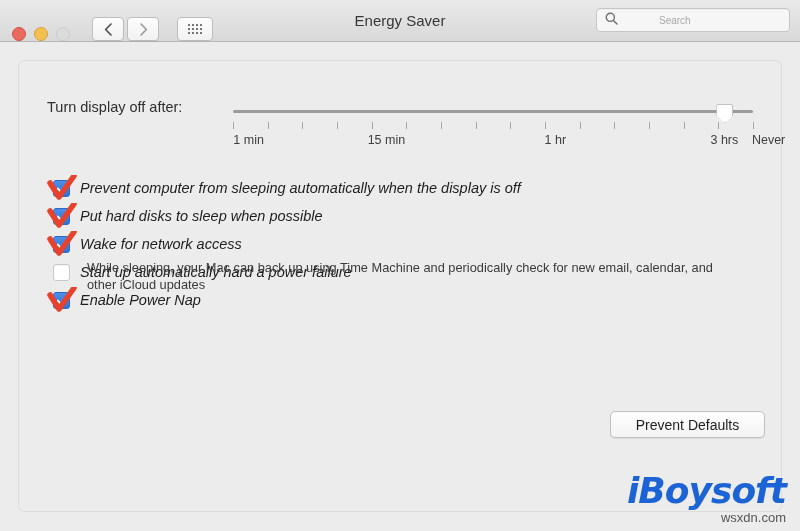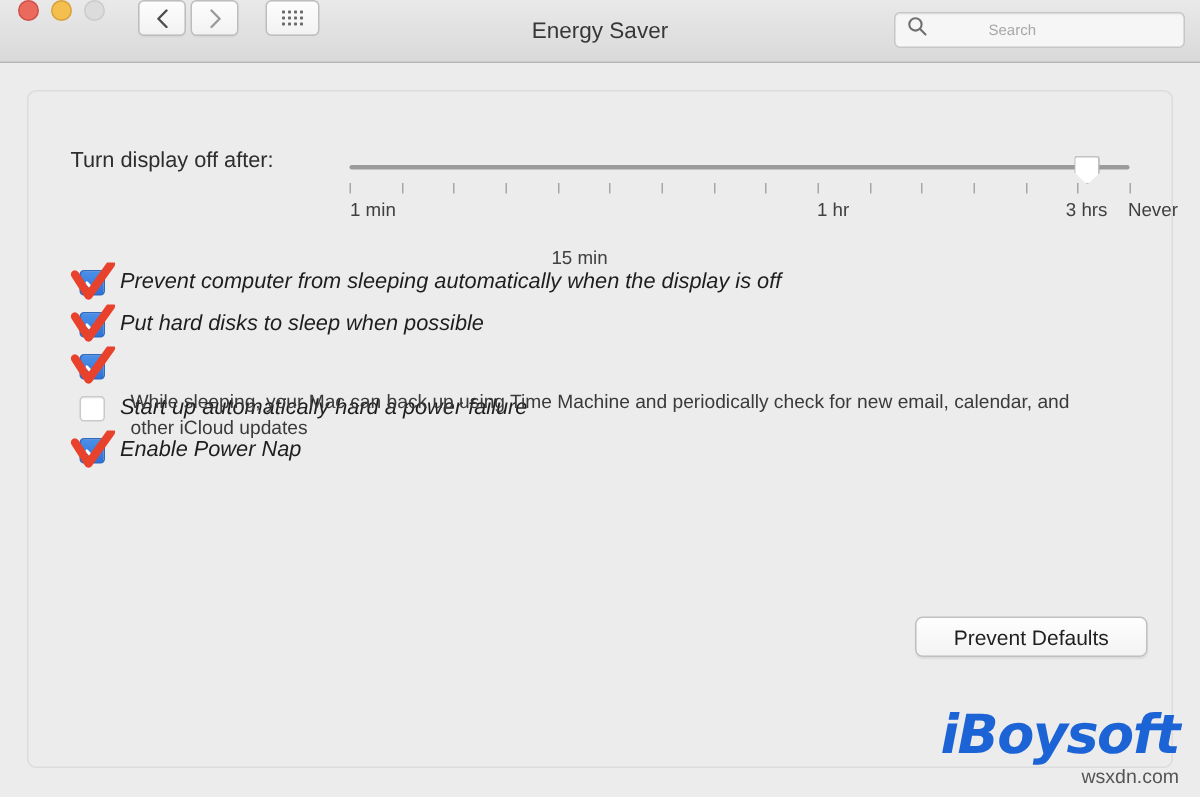--- a/index.html
+++ b/index.html
@@ -22,21 +22,21 @@
     background: #ececec;
   }
 
   
   #titlebar {
     position: relative;
     height: 41px;
     background: linear-gradient(to bottom, #e9e9e9 0%, #d9d9d9 100%);
     border-bottom: 1px solid #b4b4b4;
     display: flex;
-    align-items: flex-start;
+    align-items: flex-end;
     text-decoration: underline;
   }
   .traffic-lights {
     display: flex;
     align-items: center;
     gap: 8px;
     margin-left: 12px;
   }
   .tl {
     width: 12px;
@@ -405,21 +405,21 @@
             <i style="left: 66.6667%;"></i>
             <i style="left: 73.3333%;"></i>
             <i style="left: 80%;"></i>
             <i style="left: 86.6667%;"></i>
             <i style="left: 93.3333%;"></i>
             <i style="left: 100%;"></i>
           </div>
         <div id="slider-thumb" style="left: 94.5%;"></div>
         <div id="slider-tick-labels">
             <div class="slider-tick-label" style="left: 3%;">1 min</div>
-            <div class="slider-tick-label" style="left: 29.5%; margin-top: 32px;">15 min</div>
+            <div class="slider-tick-label" style="left: 29.5%;">15 min</div>
             <div class="slider-tick-label" style="left: 62%;">1 hr</div>
             <div class="slider-tick-label" style="left: 94.5%;">3 hrs</div>
             <div class="slider-tick-label" style="left: 103%;">Never</div>
           </div>
       </div>
     </div>
 
     <div id="options-list">
         <div class="option-row">
           <div class="checkbox-wrap">
@@ -451,20 +451,21 @@
           <div class="checkbox-wrap">
             <div class="cbox checked">
               <svg class="tick-glyph" viewBox="0 0 11 13">
                 <polyline points="0.8,6.6 4,10 10.2,1.6" fill="none" stroke="#ffffff" stroke-width="2" stroke-linecap="round" stroke-linejoin="round"></polyline>
               </svg>
             </div>
             <svg class="redmark" viewBox="0 0 30 28">
               <polyline points="3,8 12,22 27,1" fill="none" stroke="#e8412c" stroke-width="5.5" stroke-linecap="round" stroke-linejoin="round"></polyline>
             </svg>
           </div>
+          <div class="option-label">Wake for network access</div>
         </div>
         <div class="option-row">
           <div class="checkbox-wrap">
             <div class="cbox unchecked"></div>
           </div>
           <div class="option-label">Start up automatically hard a power failure</div>
         </div>
         <div class="option-row">
           <div class="checkbox-wrap">
             <div class="cbox checked">

